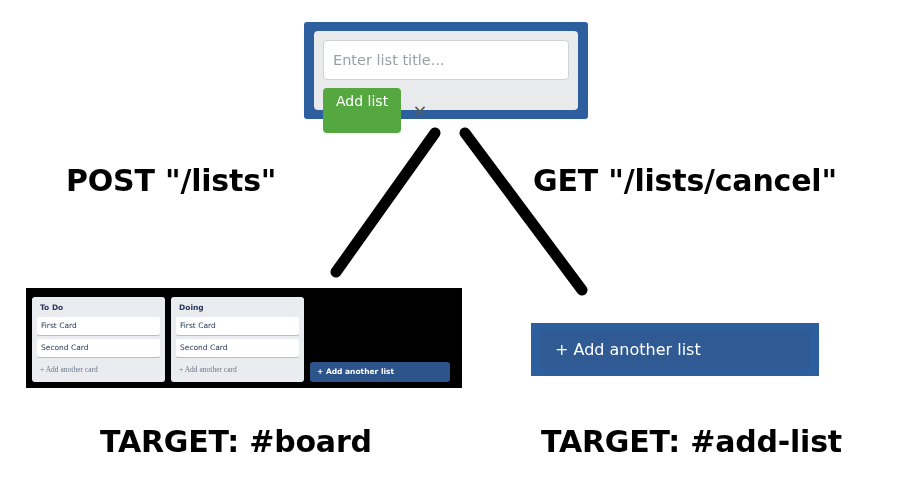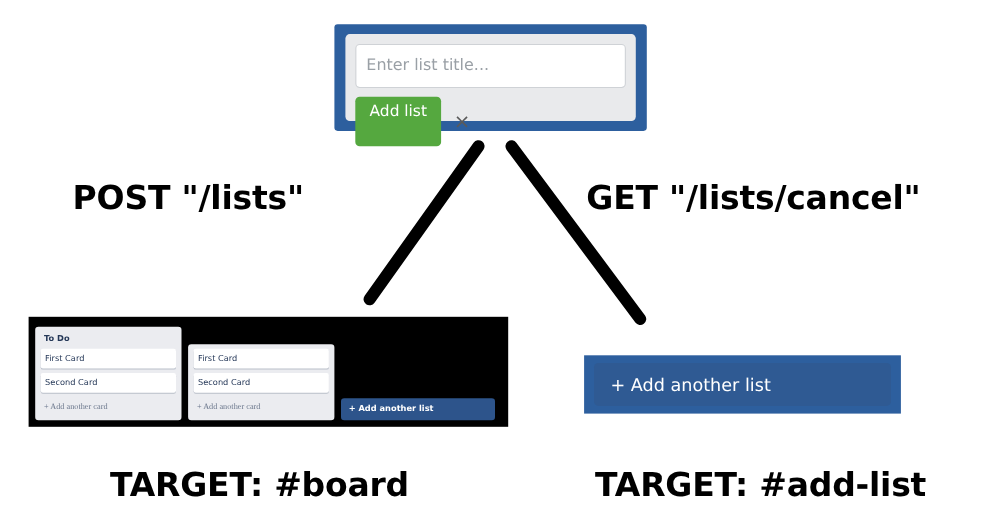--- a/index.html
+++ b/index.html
@@ -220,20 +220,21 @@
   <div class="board">
 
     <div class="list-col">
       <div class="list-title">To Do</div>
       <div class="mini-card">First Card</div>
       <div class="mini-card">Second Card</div>
       <div class="add-card-row">+ Add another card</div>
     </div>
 
     <div class="list-col">
+      <div class="list-title">Doing</div>
       <div class="mini-card">First Card</div>
       <div class="mini-card">Second Card</div>
       <div class="add-card-row">+ Add another card</div>
     </div>
 
     <div class="board-add-list">+ Add another list</div>
   </div>
 
   <div class="addlist-panel">
     <div class="addlist-button">+ Add another list</div>

